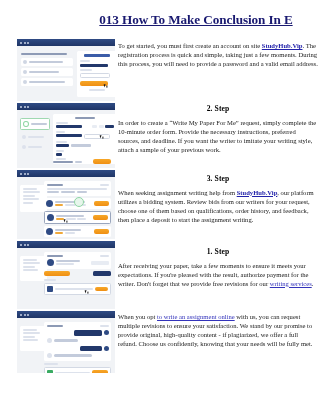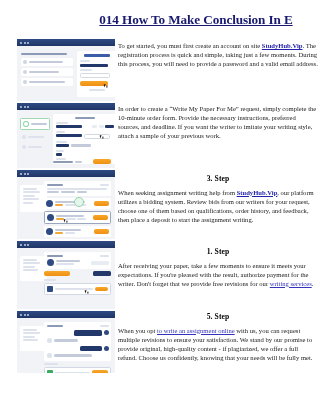--- a/index.html
+++ b/index.html
@@ -135,21 +135,21 @@
   .step-body a {
     color: #2222aa;
     text-decoration: underline;
     font-weight: bold;
   }
   .step-body a.plain { font-weight: normal; color:#3333bb; }
 </style>
 </head>
 <body>
 
-<div class="page-title">014 How To Make Conclusion In E</div>
+<div class="page-title">013 How To Make Conclusion In E</div>
 
 <div class="shots-col">
 
   <div class="shot" style="height:62px;">
     <div class="titlebar">
       <span class="dot"></span>
       <span class="dot"></span>
       <span class="dot"></span>
     </div>
     <div class="body">
@@ -399,31 +399,31 @@
 
 </div>
 
 <div class="steps">
 
   <div class="step-block" style="min-height:58px;">
     <p class="step-body"><span>To get started, you must first create an account on site </span><a href="#">StudyHub.Vip</a><span>. The registration process is quick and simple, taking just a few moments. During this process, you will need to provide a password and a valid email address.</span></p>
   </div>
 
   <div class="step-block" style="min-height:65px;">
+    <div class="step-head">2. Step</div>
     <p class="step-body"><span>In order to create a “Write My Paper For Me” request, simply complete the 10-minute order form. Provide the necessary instructions, preferred sources, and deadline. If you want the writer to imitate your writing style, attach a sample of your previous work.</span></p>
   </div>
 
   <div class="step-block" style="min-height:68px;">
     <div class="step-head">3. Step</div>
     <p class="step-body"><span>When seeking assignment writing help from </span><a href="#">StudyHub.Vip</a><span>, our platform utilizes a bidding system. Review bids from our writers for your request, choose one of them based on qualifications, order history, and feedback, then place a deposit to start the assignment writing.</span></p>
   </div>
 
   <div class="step-block" style="min-height:60px;">
     <div class="step-head">1. Step</div>
     <p class="step-body"><span>After receiving your paper, take a few moments to ensure it meets your expectations. If you're pleased with the result, authorize payment for the writer. Don't forget that we provide free revisions for our </span><a href="#" class="plain">writing services</a><span>.</span></p>
   </div>
 
   <div class="step-block">
-    <div class="step-head">5. Step</div>
     <p class="step-body"><span>When you opt </span><a href="#" class="plain">to write an assignment online</a><span> with us, you can request multiple revisions to ensure your satisfaction. We stand by our promise to provide original, high-quality content - if plagiarized, we offer a full refund. Choose us confidently, knowing that your needs will be fully met.</span></p>
   </div>
 
 </div>
 
 </body></html>

